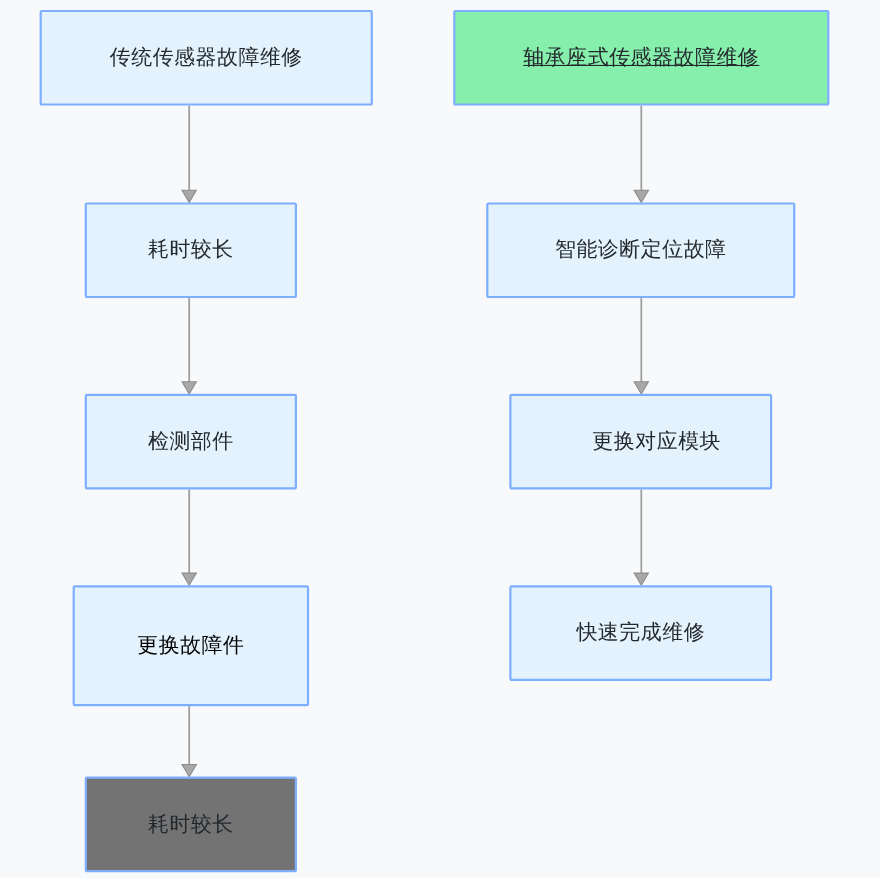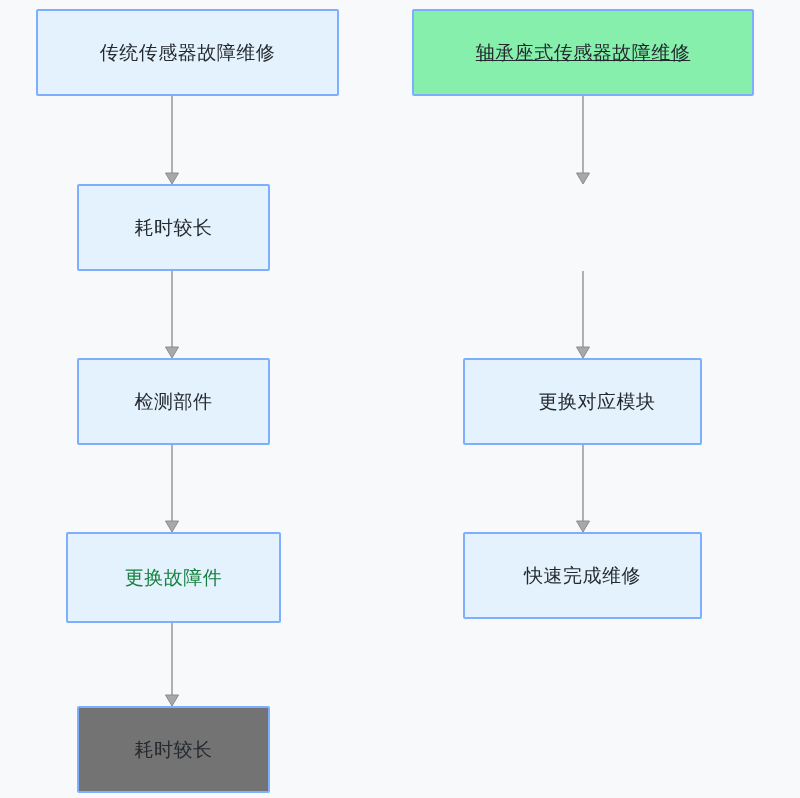--- a/index.html
+++ b/index.html
@@ -77,21 +77,21 @@
     </div>
     <div class="node" style="left: 36px; top: 9px; width: 303px; height: 87px; background: rgb(227, 242, 253); border-color: rgb(126, 174, 255); color: rgb(36, 41, 46);">
       <span class="node-label">传统传感器故障维修</span>
     </div>
     <div class="node" style="left: 77px; top: 184px; width: 193px; height: 87px; background: rgb(227, 242, 253); border-color: rgb(126, 174, 255); color: rgb(36, 41, 46);">
       <span class="node-label">耗时较长</span>
     </div>
     <div class="node" style="left: 77px; top: 358px; width: 193px; height: 87px; background: rgb(227, 242, 253); border-color: rgb(126, 174, 255); color: rgb(36, 41, 46); align-items: center;">
       <span class="node-label">检测部件</span>
     </div>
-    <div class="node" style="left: 66px; top: 532px; width: 215px; height: 91px; background: rgb(227, 242, 253); border-color: rgb(126, 174, 255); color: #15803d;">
+    <div class="node" style="left: 66px; top: 532px; width: 215px; height: 110px; background: rgb(227, 242, 253); border-color: rgb(126, 174, 255); color: #000000;">
       <span class="node-label">更换故障件</span>
     </div>
     <div class="node" style="left: 77px; top: 706px; width: 193px; height: 87px; background: #737373; border-color: rgb(126, 174, 255); color: rgb(36, 41, 46);">
       <span class="node-label">耗时较长</span>
     </div>
     <div class="edge" style="left: 575px; top: 96px; width: 16px; height: 88px;">
       <svg width="16" height="88">
         <line x1="8" y1="0" x2="8" y2="78" stroke="#9e9e9e" stroke-width="1.6"></line>
         <polygon points="1.5,77 14.5,77 8,88" fill="#a8a8a8" stroke="#8c8c8c" stroke-width="1"></polygon>
       </svg>
@@ -104,19 +104,22 @@
     </div>
     <div class="edge" style="left: 575px; top: 445px; width: 16px; height: 87px;">
       <svg width="16" height="87">
         <line x1="8" y1="0" x2="8" y2="77" stroke="#9e9e9e" stroke-width="1.6"></line>
         <polygon points="1.5,76 14.5,76 8,87" fill="#a8a8a8" stroke="#8c8c8c" stroke-width="1"></polygon>
       </svg>
     </div>
     <div class="node" style="left: 412px; top: 9px; width: 342px; height: 87px; background: #86efac; border-color: rgb(126, 174, 255); color: rgb(36, 41, 46); text-decoration: underline;">
       <span class="node-label">轴承座式传感器故障维修</span>
     </div>
+    <div class="node" style="left: 442px; top: 184px; width: 281px; height: 87px; background: rgb(227, 242, 253); border-color: rgb(126, 174, 255); color: rgb(36, 41, 46);">
+      <span class="node-label">智能诊断定位故障</span>
+    </div>
     <div class="node" style="left: 463px; top: 358px; width: 239px; height: 87px; background: rgb(227, 242, 253); border-color: rgb(126, 174, 255); color: rgb(36, 41, 46); padding-left: 29px;">
       <span class="node-label">更换对应模块</span>
     </div>
     <div class="node" style="left: 463px; top: 532px; width: 239px; height: 87px; background: rgb(227, 242, 253); border-color: rgb(126, 174, 255); color: rgb(36, 41, 46); text-align: right;">
       <span class="node-label">快速完成维修</span>
     </div>
   </div>
 
 </body></html>

